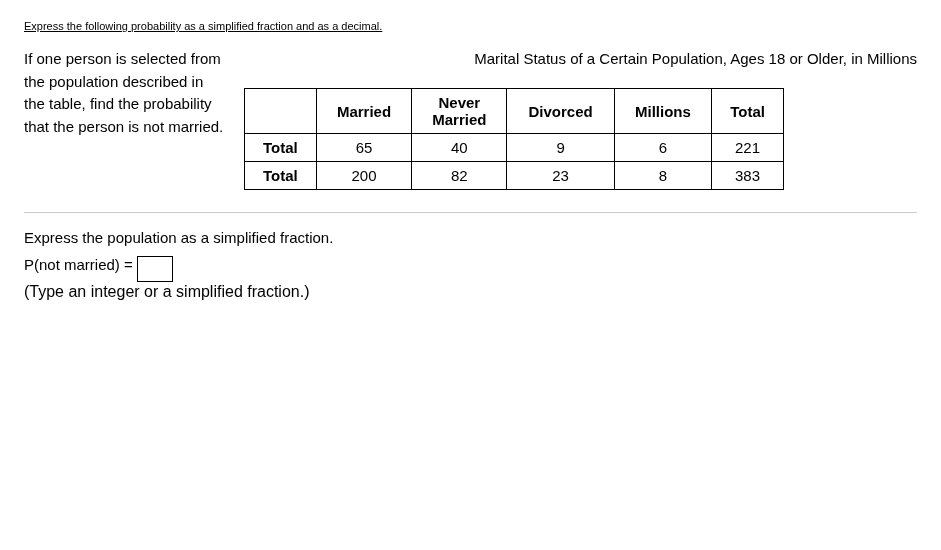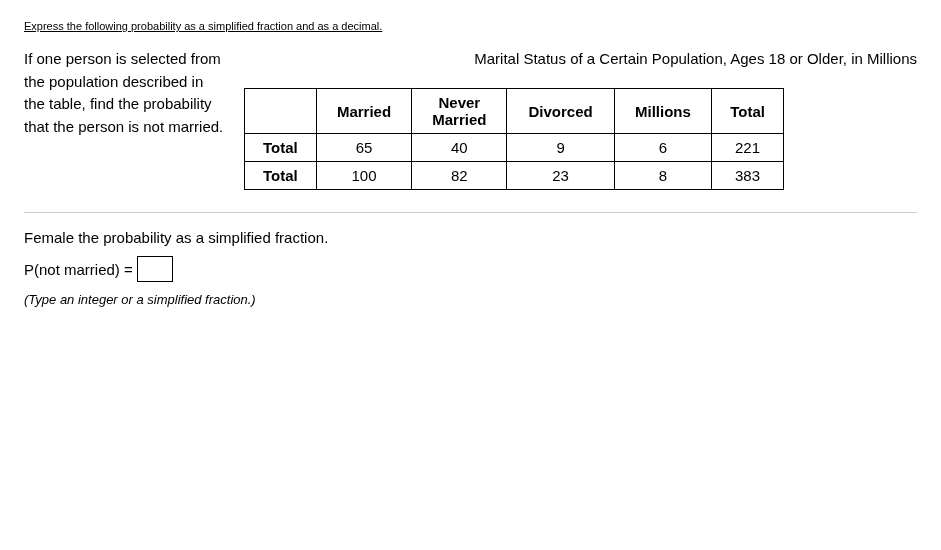--- a/index.html
+++ b/index.html
@@ -80,36 +80,35 @@
     .fraction-section {
       font-size: 15px;
     }
 
     .fraction-label {
       margin-bottom: 10px;
     }
 
     .p-input-row {
       display: flex;
-      align-items: center;
+      align-items: flex-start;
       gap: 4px;
-      margin-bottom: 10px;
+      margin-bottom: 1px;
     }
 
     .p-input-row input {
       width: 36px;
       height: 26px;
       border: 1px solid #000;
       font-size: 15px;
       text-align: center;
     }
 
     .hint-text {
-      font-size: 13px;
-      font-style: italic;
+      font-size: 16px;
     }
   </style>
 </head>
 <body>
 
 <div class="question-title">Express the following probability as a simplified fraction and as a decimal.</div>
 
 <div class="content-area">
   <div class="left-text">If one person is selected from the population described in the table, find the probability that the person is not married.</div>
 
@@ -130,33 +129,33 @@
         <tr>
           <td>Total</td>
           <td>65</td>
           <td>40</td>
           <td>9</td>
           <td>6</td>
           <td>221</td>
         </tr>
         <tr>
           <td>Total</td>
-          <td>100</td>
+          <td>200</td>
           <td>82</td>
           <td>23</td>
           <td>8</td>
           <td>383</td>
         </tr>
       </tbody>
     </table>
   </div>
 </div>
 
 <hr class="divider">
 
 <div class="fraction-section">
-  <div class="fraction-label">Female the probability as a simplified fraction.</div>
+  <div class="fraction-label">Express the population as a simplified fraction.</div>
   <div class="p-input-row">
     <span>P(not married) =</span>
     <input type="text" value="" style="">
   </div>
   <div class="hint-text">(Type an integer or a simplified fraction.)</div>
 </div>
 
 </body></html>

